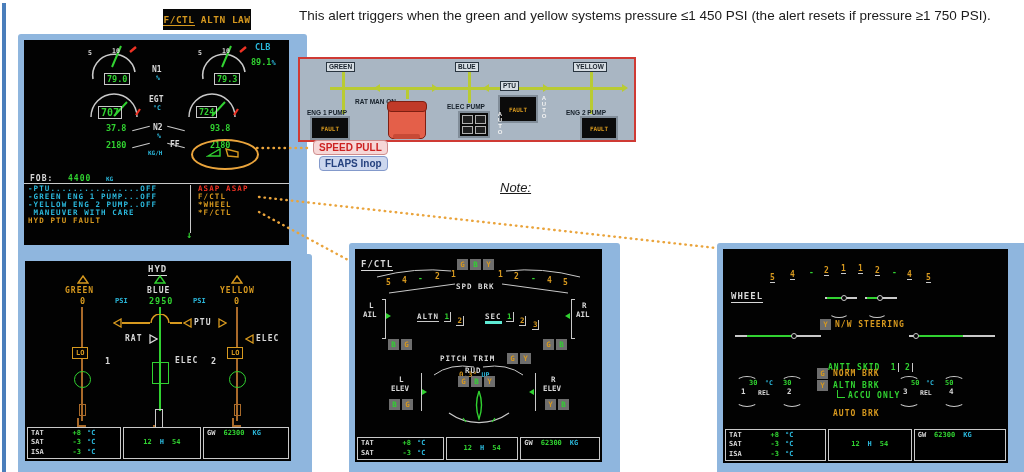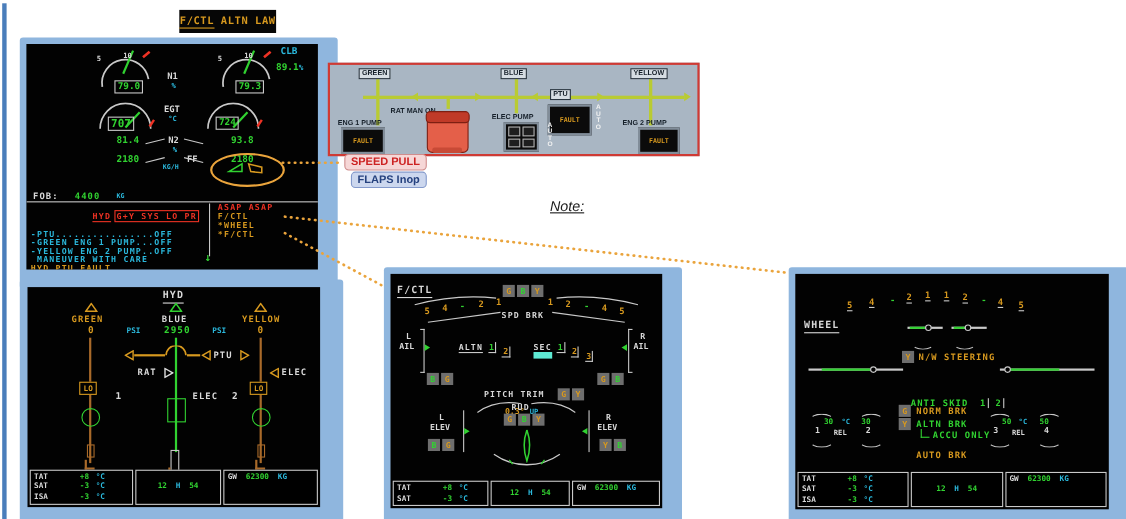--- a/index.html
+++ b/index.html
@@ -35,20 +35,21 @@
 <body>
 
 <div id="page">
 
   <div class="e" style="left:2px;top:3px;width:4px;height:469px;background:#4a7ebb"></div>
 
   <div class="e" style="left:163px;top:9px;width:88px;height:21px;background:#060606;display:flex;align-items:center;justify-content:center">
     <span class="mono" style="font-size:9.5px;letter-spacing:0.5px;color:#d7991f"><span style="border-bottom:1px solid #d7991f">F/CTL</span><span> ALTN LAW</span></span>
   </div>
 
+  <div class="e" style="left:299px;top:7px;width:707px;font-size:13.5px;line-height:17px;color:#1b1b1b">This alert triggers when the green and yellow systems pressure ≤1 450 PSI (the alert resets if pressure ≥1 750 PSI).</div>
 
   <div class="frame" style="left:18px;top:34px;width:277px;height:217px;padding:6px">
     <div class="screen" style="left:6px;top:6px;width:265px;height:205px">
 
       <div class="e mono cc" style="left:231px;top:2px;font-size:8.5px">CLB</div>
       <div class="e" style="left:227px;top:11px"><span class="mono cg" style="font-size:8.5px">89.1</span><span class="mono cc" style="font-size:7px">%</span></div>
 
       <svg class="e" style="left:56px;top:1px" width="64" height="44" viewBox="0 0 64 44">
         <path d="M 13 38 A 21 21 0 1 1 55 31" fill="none" stroke="#c9c9c9" stroke-width="1.6"></path>
         <line x1="32" y1="26" x2="41" y2="5" stroke="#31d231" stroke-width="2"></line>
@@ -78,21 +79,21 @@
       <div class="e mono cg vbox" style="left:74px;top:66px;font-size:10px">707</div>
       <svg class="e" style="left:160px;top:53px" width="56" height="26" viewBox="0 0 56 26">
         <path d="M 5 24 A 22 22 0 0 1 51 24" fill="none" stroke="#c9c9c9" stroke-width="1.5"></path>
         <line x1="28" y1="23" x2="41" y2="9" stroke="#31d231" stroke-width="2"></line>
         <line x1="50" y1="22" x2="54" y2="16" stroke="#ee3224" stroke-width="2.2"></line>
       </svg>
       <div class="e mono cg vbox" style="left:172px;top:66px;font-size:8.5px">724</div>
       <div class="e mono cw" style="left:125px;top:55px;font-size:8px">EGT</div>
       <div class="e mono cc" style="left:129px;top:64px;font-size:6.5px">°C</div>
 
-      <div class="e mono cg" style="left:82px;top:83px;font-size:8.5px">81.4</div>
+      <div class="e mono cg" style="left:82px;top:83px;font-size:8.5px">37.8</div>
       <div class="e mono cw" style="left:129px;top:83px;font-size:8px">N2</div>
       <div class="e mono cc" style="left:133px;top:92px;font-size:6.5px">%</div>
       <div class="e mono cg" style="left:186px;top:83px;font-size:8.5px">93.8</div>
       <div class="e hl" style="left:108px;top:88px;width:18px;height:1px;transform:rotate(-14deg)"></div>
       <div class="e hl" style="left:143px;top:88px;width:18px;height:1px;transform:rotate(14deg)"></div>
 
       <div class="e mono cg" style="left:82px;top:100px;font-size:8.5px">2180</div>
       <div class="e mono cw" style="left:146px;top:100px;font-size:8px">FF</div>
       <div class="e mono cc" style="left:124px;top:109px;font-size:6px">KG/H</div>
       <div class="e mono cg" style="left:186px;top:100px;font-size:8.5px">2180</div>
@@ -107,23 +108,20 @@
 
       <div class="e mono cw" style="left:6px;top:134px;font-size:8px;letter-spacing:1px">FOB:</div>
       <div class="e mono cg" style="left:44px;top:134px;font-size:8px;letter-spacing:1px">4400</div>
       <div class="e mono cc" style="left:82px;top:135px;font-size:6px">KG</div>
 
       <div class="e hl" style="left:0;top:143px;width:265px;height:1px"></div>
       <div class="e hl" style="left:166px;top:145px;width:1px;height:48px"></div>
       <div class="e mono cg" style="left:162px;top:189px;font-size:10px">↓</div>
 
       <div class="e" style="left:4px;top:145px">
-        <div class="mono" style="font-size:7.5px;line-height:7.9px;letter-spacing:1.1px">
-          <span class="cr" style="border-bottom:1px solid #ee3224">HYD</span><span class="cr" style="border:1px solid #ee3224;margin-left:3px;padding:0 1px">G+Y SYS LO PR</span>
-        </div>
         <div class="mono cc" style="font-size:7.5px;line-height:7.9px;letter-spacing:1.1px">-PTU................OFF</div>
         <div class="mono cc" style="font-size:7.5px;line-height:7.9px;letter-spacing:1.1px">-GREEN ENG 1 PUMP...OFF</div>
         <div class="mono cc" style="font-size:7.5px;line-height:7.9px;letter-spacing:1.1px">-YELLOW ENG 2 PUMP..OFF</div>
         <div class="mono cc" style="font-size:7.5px;line-height:7.9px;letter-spacing:1.1px"> MANEUVER WITH CARE</div>
         <div class="mono ca" style="font-size:7.5px;line-height:7.9px;letter-spacing:1.1px">HYD PTU FAULT</div>
 
       </div>
 
       <div class="e" style="left:174px;top:145px">
         <div class="mono cr" style="font-size:7.5px;line-height:7.9px;letter-spacing:1.1px">ASAP ASAP</div>
@@ -336,21 +334,21 @@
       <div class="e hl" style="left:216px;top:50px;width:4px;height:1px"></div>
       <div class="e hl" style="left:216px;top:89px;width:4px;height:1px"></div>
       <div class="e" style="left:210px;top:64px;width:0;height:0;border-top:3px solid transparent;border-bottom:3px solid transparent;border-right:5px solid #31d231"></div>
 
       <div class="e" style="left:62px;top:56px">
         <span class="mono cw" style="font-size:7.5px;letter-spacing:1px;border-bottom:1px solid #c9c9c9">ALTN</span>
         <span class="mono cg" style="font-size:7.5px;border-bottom:1px solid #c9c9c9;border-right:1px solid #c9c9c9;padding:0 1px">1</span>
         <span class="mono ca" style="font-size:7.5px;position:relative;top:4px;left:1px;border-bottom:1px solid #c9c9c9;border-right:1px solid #c9c9c9;padding:0 1px">2</span>
       </div>
       <div class="e" style="left:130px;top:56px">
-        <span class="mono cw" style="font-size:7.5px;letter-spacing:1px;border-bottom:6px solid #5eead4">SEC</span>
+        <span class="mono cw" style="font-size:7.5px;letter-spacing:1px;border-bottom:3px solid #5eead4">SEC</span>
         <span class="mono cg" style="font-size:7.5px;border-bottom:1px solid #c9c9c9;border-right:1px solid #c9c9c9;padding:0 1px">1</span>
         <span class="mono ca" style="font-size:7.5px;position:relative;top:4px;left:1px;border-bottom:1px solid #c9c9c9;border-right:1px solid #c9c9c9;padding:0 1px">2</span>
         <span class="mono ca" style="font-size:7.5px;position:relative;top:8px;left:2px;border-bottom:1px solid #c9c9c9;border-right:1px solid #c9c9c9;padding:0 1px">3</span>
       </div>
 
       <div class="e" style="left:33px;top:90px;display:flex;gap:2px">
         <span class="kbox cg">B</span>
         <span class="kbox ca">G</span>
       </div>
       <div class="e" style="left:188px;top:90px;display:flex;gap:2px">

